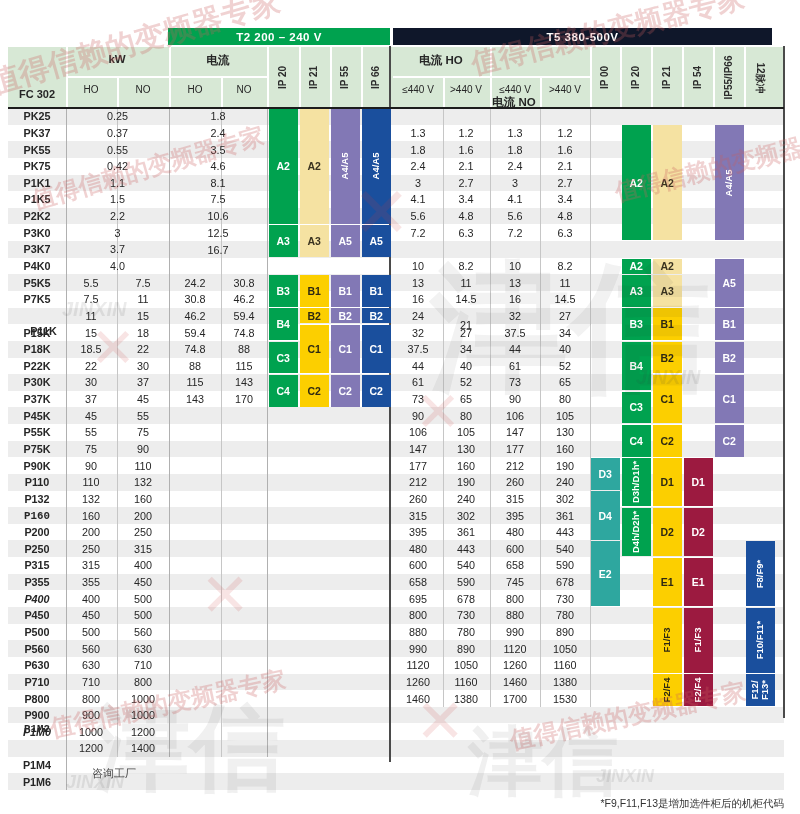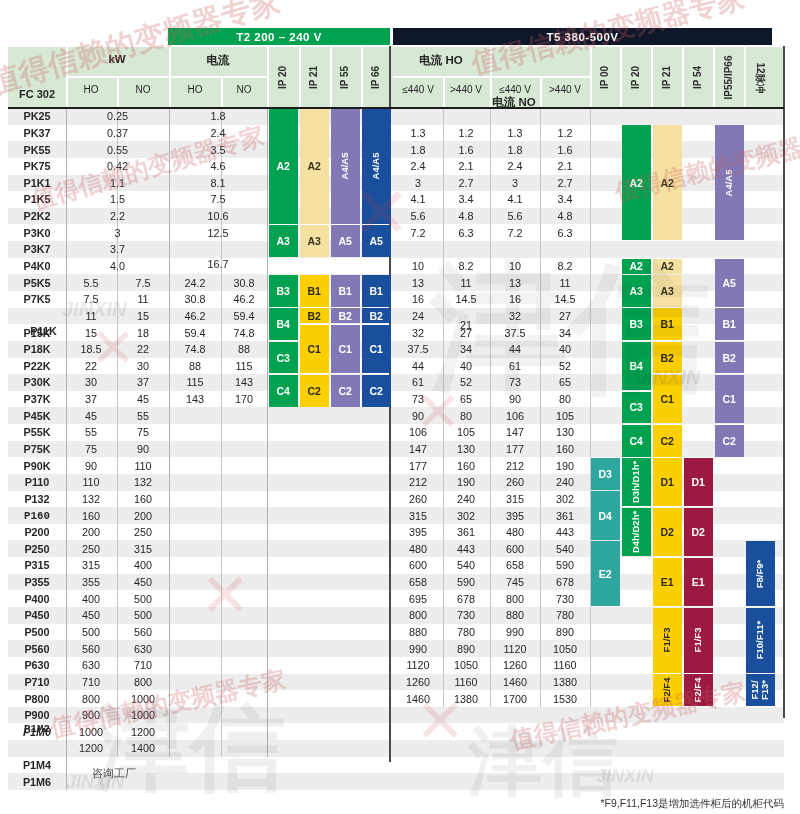--- a/index.html
+++ b/index.html
@@ -208,21 +208,21 @@
       <div class="num" style="left: 565px; top: 216.122px;">4.8</div>
       <div class="rlabel" style="left: 37px; top: 232.756px;">P3K0</div>
       <div class="num" style="left: 117.5px; top: 232.756px;">3</div>
       <div class="num" style="left: 218px; top: 232.756px;">12.5</div>
       <div class="num" style="left: 418px; top: 232.756px;">7.2</div>
       <div class="num" style="left: 466px; top: 232.756px;">6.3</div>
       <div class="num" style="left: 515px; top: 232.756px;">7.2</div>
       <div class="num" style="left: 565px; top: 232.756px;">6.3</div>
       <div class="rlabel" style="left: 37px; top: 249.39px;">P3K7</div>
       <div class="num" style="left: 117.5px; top: 249.39px;">3.7</div>
-      <div class="num" style="left: 218px; top: 264px;">16.7</div>
+      <div class="num" style="left: 218px; top: 250px;">16.7</div>
       <div class="rlabel" style="left: 37px; top: 266.024px;">P4K0</div>
       <div class="num" style="left: 117.5px; top: 266.024px;">4.0</div>
       <div class="num" style="left: 418px; top: 266.024px;">10</div>
       <div class="num" style="left: 466px; top: 266.024px;">8.2</div>
       <div class="num" style="left: 515px; top: 266.024px;">10</div>
       <div class="num" style="left: 565px; top: 266.024px;">8.2</div>
       <div class="rlabel" style="left: 37px; top: 282.659px;">P5K5</div>
       <div class="num" style="left: 91px; top: 282.659px;">5.5</div>
       <div class="num" style="left: 143px; top: 282.659px;">7.5</div>
       <div class="num" style="left: 195px; top: 282.659px;">24.2</div>
@@ -364,21 +364,21 @@
       <div class="num" style="left: 466px; top: 565.439px;">540</div>
       <div class="num" style="left: 515px; top: 565.439px;">658</div>
       <div class="num" style="left: 565px; top: 565.439px;">590</div>
       <div class="rlabel" style="left: 37px; top: 582.073px;">P355</div>
       <div class="num" style="left: 91px; top: 582.073px;">355</div>
       <div class="num" style="left: 143px; top: 582.073px;">450</div>
       <div class="num" style="left: 418px; top: 582.073px;">658</div>
       <div class="num" style="left: 466px; top: 582.073px;">590</div>
       <div class="num" style="left: 515px; top: 582.073px; text-align: right;">745</div>
       <div class="num" style="left: 565px; top: 582.073px;">678</div>
-      <div class="rlabel" style="left: 37px; top: 598.707px;">P400</div>
+      <div class="rlabel" style="left: 37px; top: 598.707px; font-style: italic;">P400</div>
       <div class="num" style="left: 91px; top: 598.707px;">400</div>
       <div class="num" style="left: 143px; top: 598.707px;">500</div>
       <div class="num" style="left: 418px; top: 598.707px;">695</div>
       <div class="num" style="left: 466px; top: 598.707px;">678</div>
       <div class="num" style="left: 515px; top: 598.707px;">800</div>
       <div class="num" style="left: 565px; top: 598.707px;">730</div>
       <div class="rlabel" style="left: 37px; top: 615.341px;">P450</div>
       <div class="num" style="left: 91px; top: 615.341px;">450</div>
       <div class="num" style="left: 143px; top: 615.341px;">500</div>
       <div class="num" style="left: 418px; top: 615.341px;">800</div>

